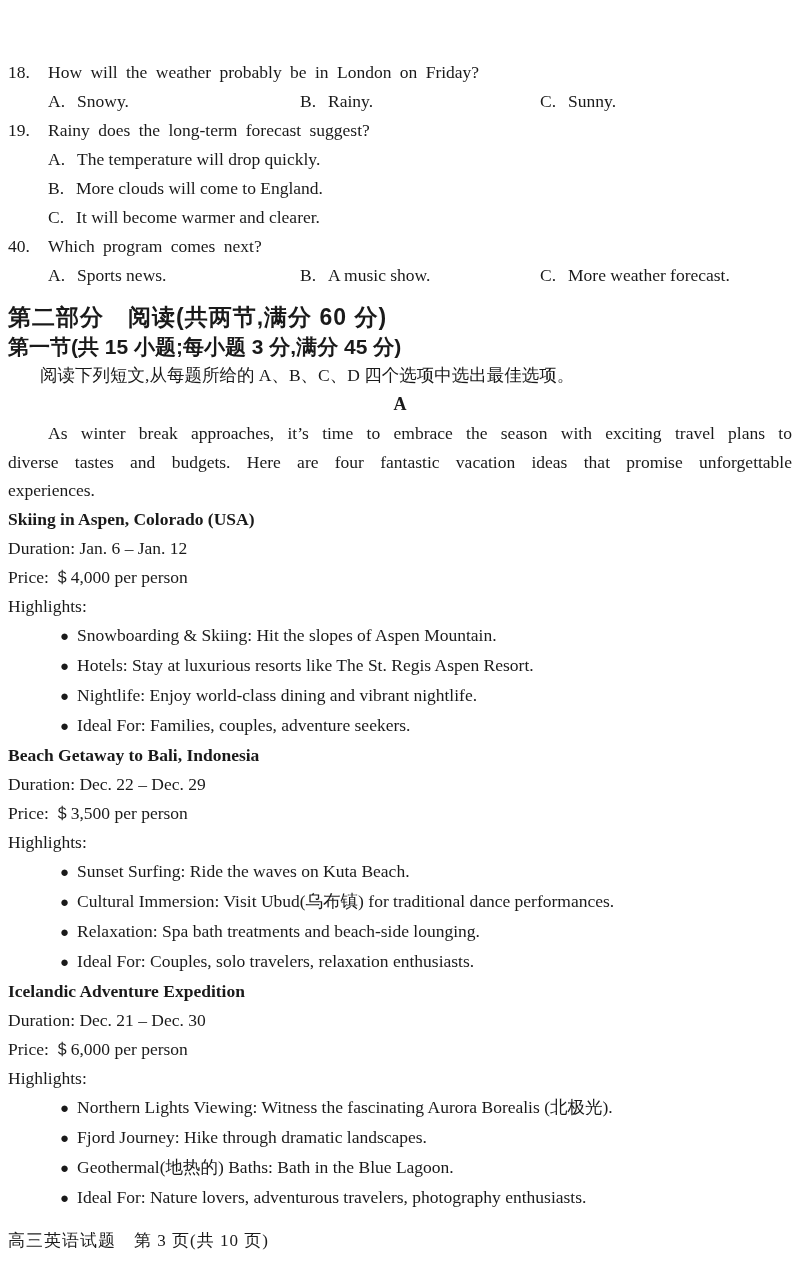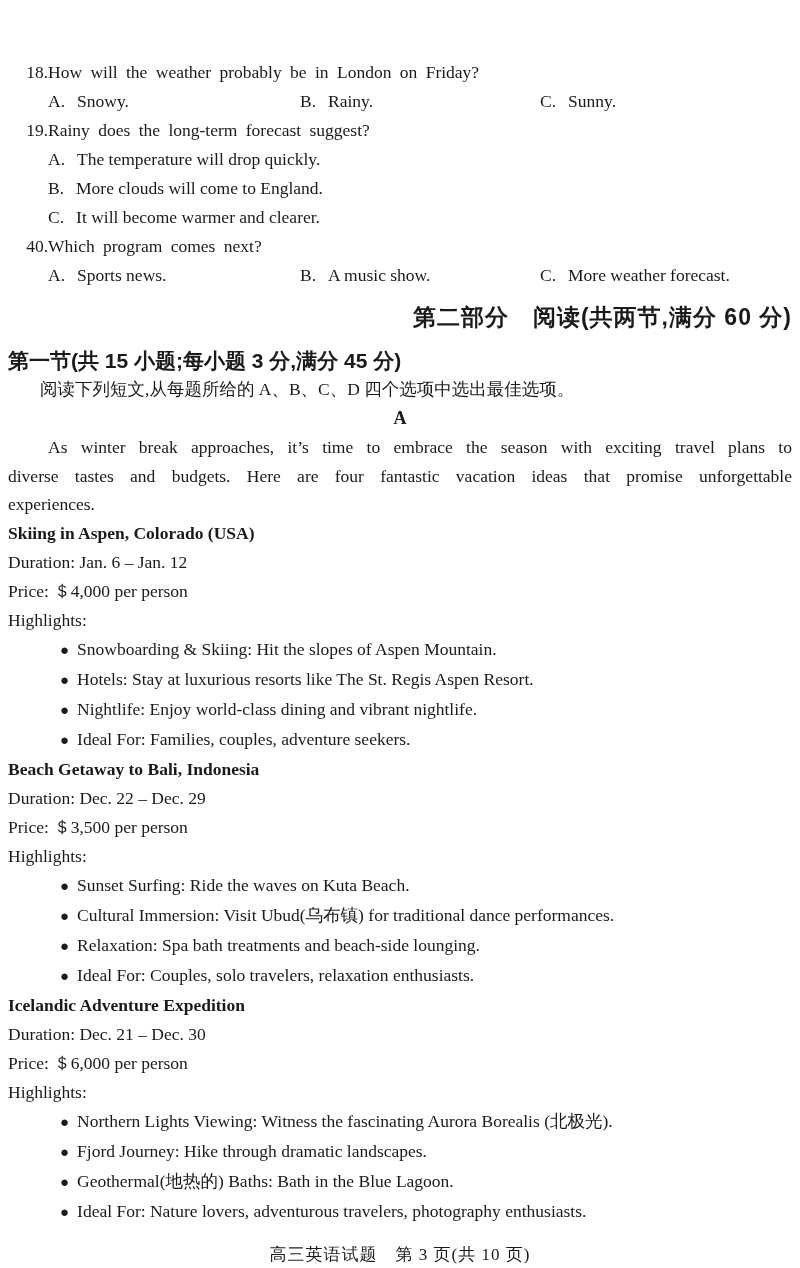--- a/index.html
+++ b/index.html
@@ -12,37 +12,36 @@
     color: #1a1a1a;
     font-family: "Liberation Serif", "DejaVu Serif", serif;
     font-size: 17.5px;
     line-height: 29px;
     padding: 58px 8px 0 8px;
     overflow: hidden;
     position: relative;
   }
   
   .q-line { word-spacing: 4px; }
-  .q-num { display: inline-block; width: 40px; text-align: right; }
+  .q-num { display: inline-block; width: 40px; }
   .opt-row {
     display: grid;
     grid-template-columns: 252px 240px 1fr;
     padding-left: 40px;
   }
   .opt-stack { padding-left: 40px; }
   .opt-label { margin-right: 12px; }
   
   .part-title {
-    text-align: right;
+    text-align: left;
     font-family: "Liberation Sans", "DejaVu Sans", sans-serif;
     font-weight: bold;
     font-size: 23px;
     line-height: 30px;
     margin-top: 12px;
-    margin-bottom: 14px;
     letter-spacing: 1px;
   }
   .subsection {
     font-family: "Liberation Sans", "DejaVu Sans", sans-serif;
     font-weight: bold;
     font-size: 21px;
   }
   .instruction { text-indent: 32px; }
   .passage-label {
     text-align: center;
@@ -55,21 +54,20 @@
     text-indent: 40px;
     word-spacing: 5px;
     line-height: 28.6px;
   }
   .trip-title { font-weight: bold; }
   .detail-line { }
   .bullet-line { padding-left: 52px; }
   .bullet-glyph { margin-right: 8px; font-size: 15px; }
   
   .footer {
-    text-align: center;
     margin-top: 13px;
     font-size: 17px;
     letter-spacing: 1px;
   }
 </style>
 </head>
 <body>
 
 <div class="page">
 

